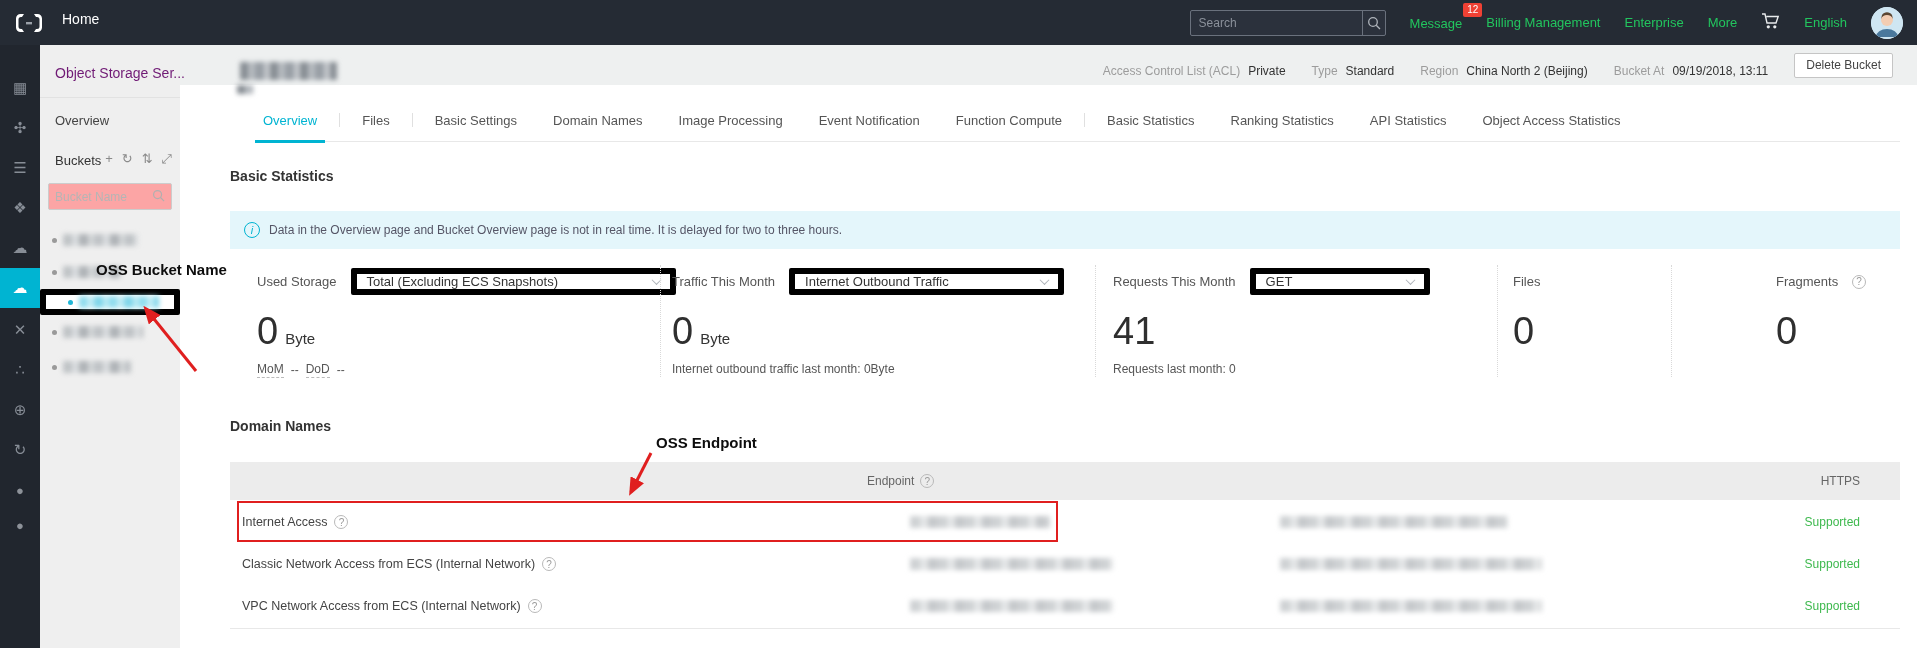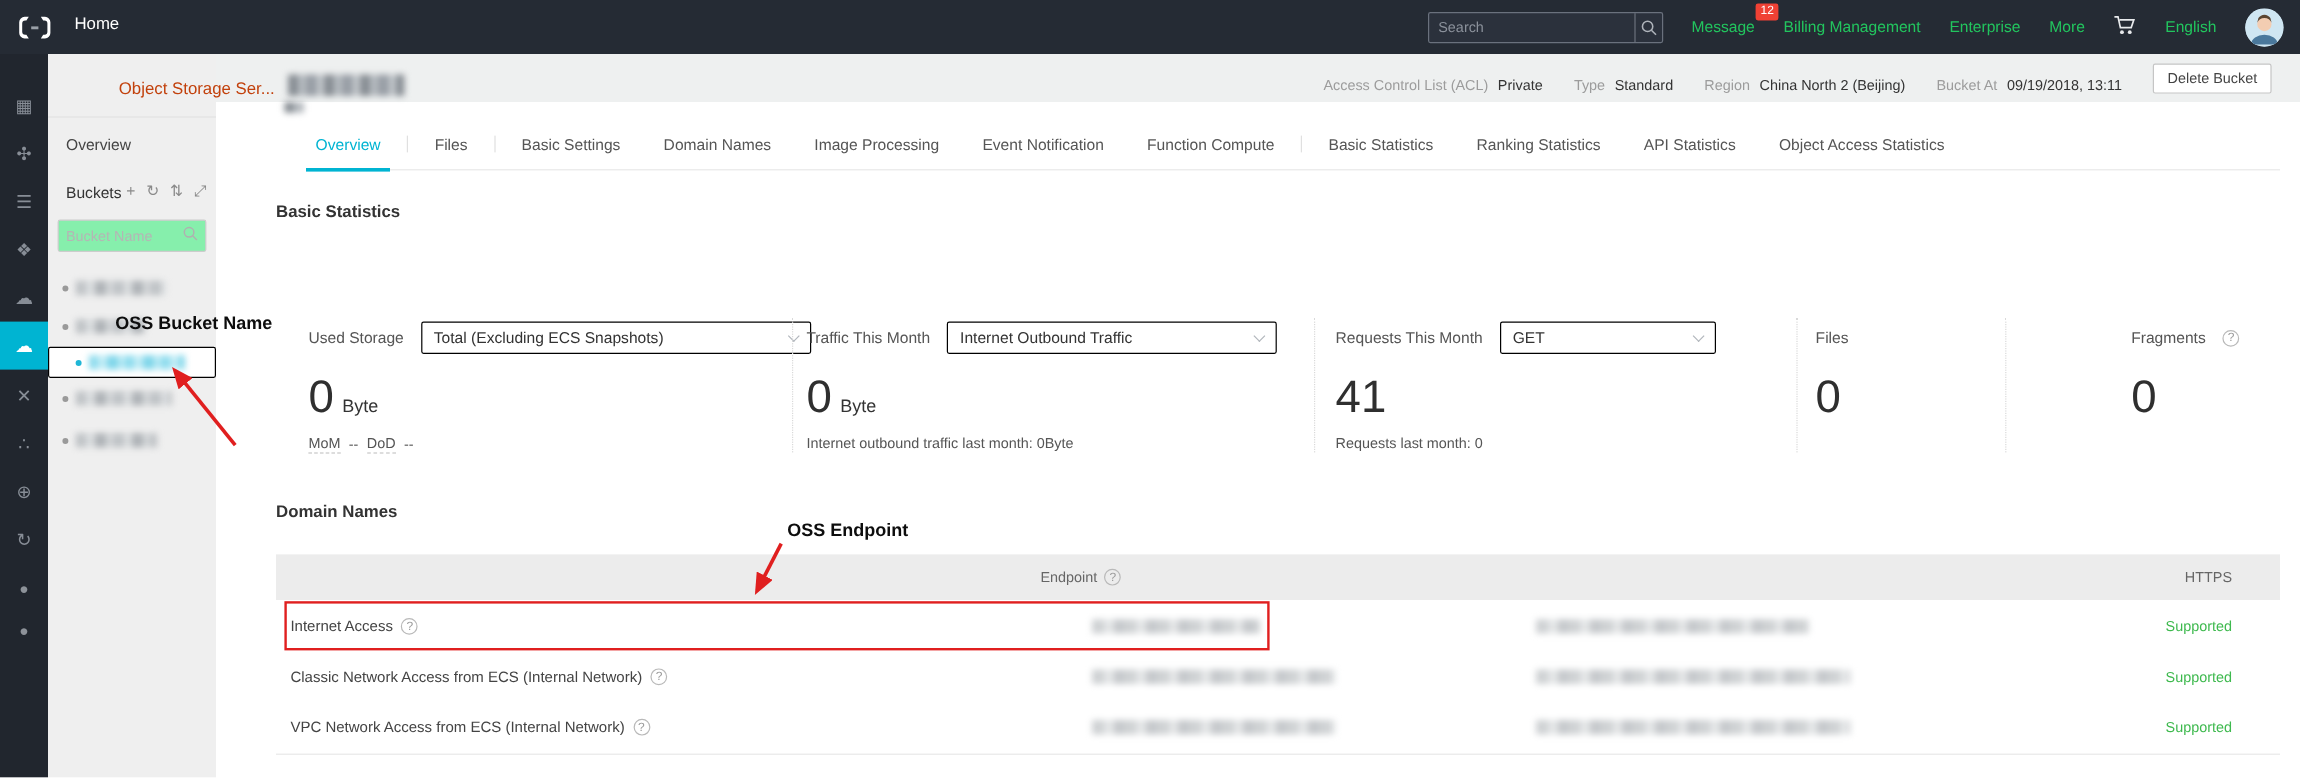--- a/index.html
+++ b/index.html
@@ -23,27 +23,27 @@
   .avatar { width:32px; height:32px; border-radius:50%; overflow:hidden; background:#cfe6f2; }
 
   
   .rail { position:absolute; left:0; top:45px; width:40px; height:603px; background:#21262e; z-index:5; }
   .rail-ic { position:absolute; left:0; width:40px; height:26px; display:flex; align-items:center; justify-content:center; color:#878d96; font-size:15px; cursor:pointer; }
   .rail-ic.hl { background:#00b4d2; color:#ffffff; height:40px; }
   .rail-ic.dotic { color:#8d9299; font-size:13px; }
 
   
   .sidebar { position:absolute; left:40px; top:45px; width:140px; height:603px; background:#efefef; z-index:5; }
-  .sb-title { position:absolute; left:15px; top:20px; font-size:14px; color:#c2410c; white-space:nowrap;margin-left:44px; }
+  .sb-title { position:absolute; left:15px; top:20px; font-size:14px; color:#701a75; white-space:nowrap; }
   .sb-hr { position:absolute; left:0; top:52px; width:140px; height:1px; background:#e2e2e2; }
   .sb-overview { position:absolute; left:15px; top:68px; font-size:13px; color:#444; cursor:pointer; }
   .sb-buckets { position:absolute; left:15px; top:108px; font-size:13px; color:#333; }
   .sb-tools { position:absolute; right:8px; top:106px; display:flex; gap:9px; color:#8a8a8a; font-size:13px; }
   .sb-tools span { cursor:pointer; }
-  .sb-search { position:absolute; left:8px; top:138px; width:124px; height:27px; background:#86efac; border:1px solid #ccc; border-radius:2px; display:flex; align-items:center; }
+  .sb-search { position:absolute; left:8px; top:138px; width:124px; height:27px; background:#fca5a5; border:1px solid #ccc; border-radius:2px; display:flex; align-items:center; }
   .sb-search input { flex:1; width:80px; border:none; outline:none; font-size:12px; color:#555; padding:0 6px; background:transparent; font-family:"Liberation Sans",sans-serif; }
   .sb-search input::placeholder { color:#b5b5b5; }
   .sb-search .mag { color:#b0b0b0; padding-right:6px; }
   .bk-item { position:absolute; left:0; width:140px; height:24px; display:flex; align-items:center; cursor:pointer; }
   .bk-item.sel { background:#ffffff; height:26px; }
   .bk-dot { width:5px; height:5px; border-radius:50%; background:#9a9a9a; margin-left:12px; margin-right:6px; flex:none; }
   .bk-item.sel .bk-dot { background:#1fb6d6; }
 
   
   .blur { display:inline-block; height:12px; border-radius:1px; filter:blur(2.5px);
@@ -74,21 +74,21 @@
   .sec-h { position:absolute; left:50px; font-size:14px; font-weight:bold; color:#333; }
   .notice { position:absolute; left:50px; right:17px; top:166px; height:38px; background:#e4f6fb; display:flex; align-items:center; gap:9px; padding-left:14px; }
   .notice .info-ic { width:16px; height:16px; border:1px solid #00b4d2; border-radius:50%; color:#00b4d2; font-size:11px; font-style:italic; display:flex; align-items:center; justify-content:center; flex:none; }
   .info-ic::after { content:"i"; }
   .notice-txt { font-size:12px; color:#556; }
 
   .stats { position:absolute; left:0; top:215px; width:1737px; height:125px; }
   .card { position:absolute; top:8px; }
   .card-top { display:flex; align-items:center; gap:14px; height:27px; }
   .card-lbl { font-size:13px; color:#555; white-space:nowrap; }
-  .sel { height:27px; border:1px solid #000000; border-radius:2px; background:#fff; display:flex; align-items:center; font-size:13px; color:#333; padding:0 10px; cursor:pointer; }
+  .sel { height:27px; border:6px solid #000000; border-radius:2px; background:#fff; display:flex; align-items:center; font-size:13px; color:#333; padding:0 10px; cursor:pointer; }
   .chev { width:7px; height:7px; border-right:1px solid #b0b5bb; border-bottom:1px solid #b0b5bb; transform:rotate(45deg) translate(-1px,-1px); margin-left:auto; flex:none; }
   .big-row { margin-top:17px; display:flex; align-items:baseline; gap:7px; }
   .big-val { font-size:38px; color:#2f2f2f; line-height:1; }
   .big-unit { font-size:15px; color:#333; }
   .sub-row { margin-top:12px; font-size:12px; color:#555; display:flex; gap:7px; align-items:center; }
   .dashed { border-bottom:1px dashed #bbb; padding-bottom:1px; cursor:default; }
   .vdiv { position:absolute; top:5px; height:112px; border-left:1px dotted #d9d9d9; }
   .help { width:14px; height:14px; border:1px solid #b9b9b9; border-radius:50%; color:#9a9a9a; font-size:10px; display:inline-flex; align-items:center; justify-content:center; flex:none; cursor:pointer; }
   .help::after { content:"?"; }
 
@@ -256,20 +256,24 @@
       <span class="tab">Function Compute</span>
       <span class="tab-sep"></span>
       <span class="tab">Basic Statistics</span>
       <span class="tab">Ranking Statistics</span>
       <span class="tab">API Statistics</span>
       <span class="tab">Object Access Statistics</span>
     </div>
 
     <div class="sec-h" style="top:123px">Basic Statistics</div>
 
+    <div class="notice">
+      <span class="info-ic"></span>
+      <span class="notice-txt">Data in the Overview page and Bucket Overview page is not in real time. It is delayed for two to three hours.</span>
+    </div>
 
     <div class="stats">
 
       <div class="card" style="left:77px">
         <div class="card-top">
           <span class="card-lbl">Used Storage</span>
           <div class="sel" style="width:325px">
             <span>Total (Excluding ECS Snapshots)</span>
             <span class="chev"></span>
           </div>

